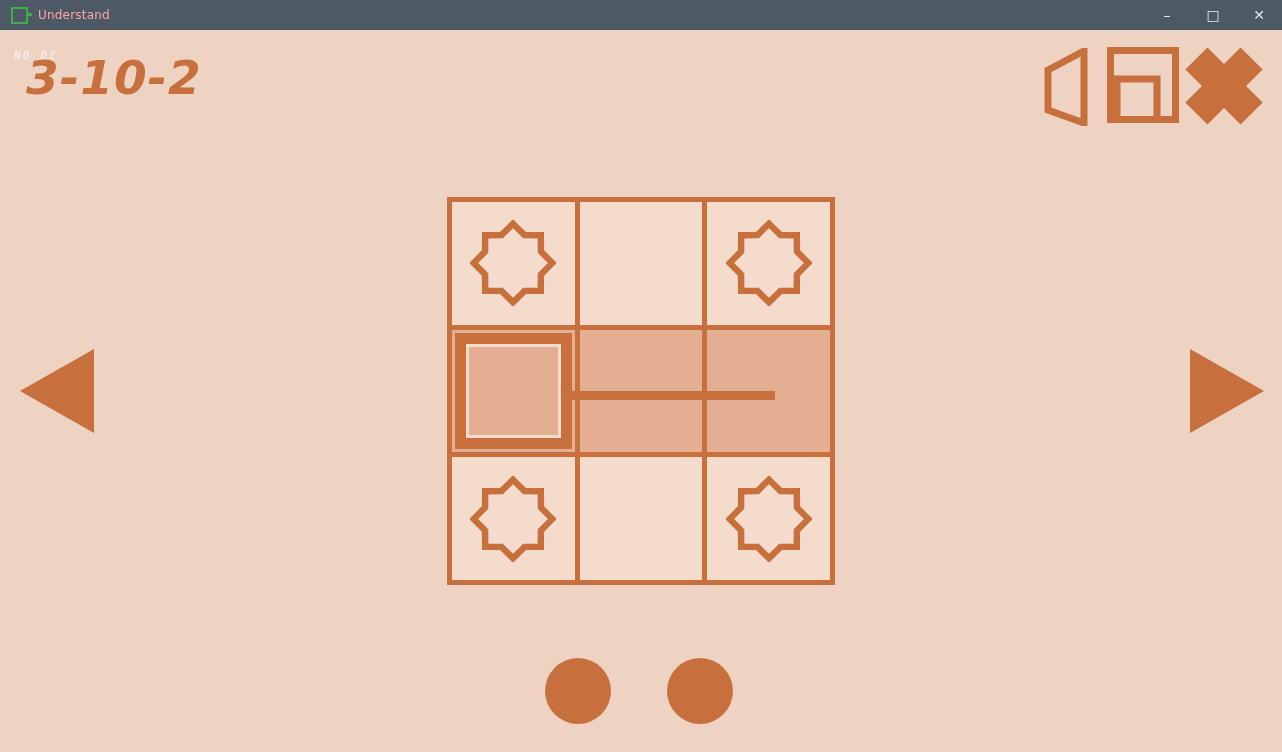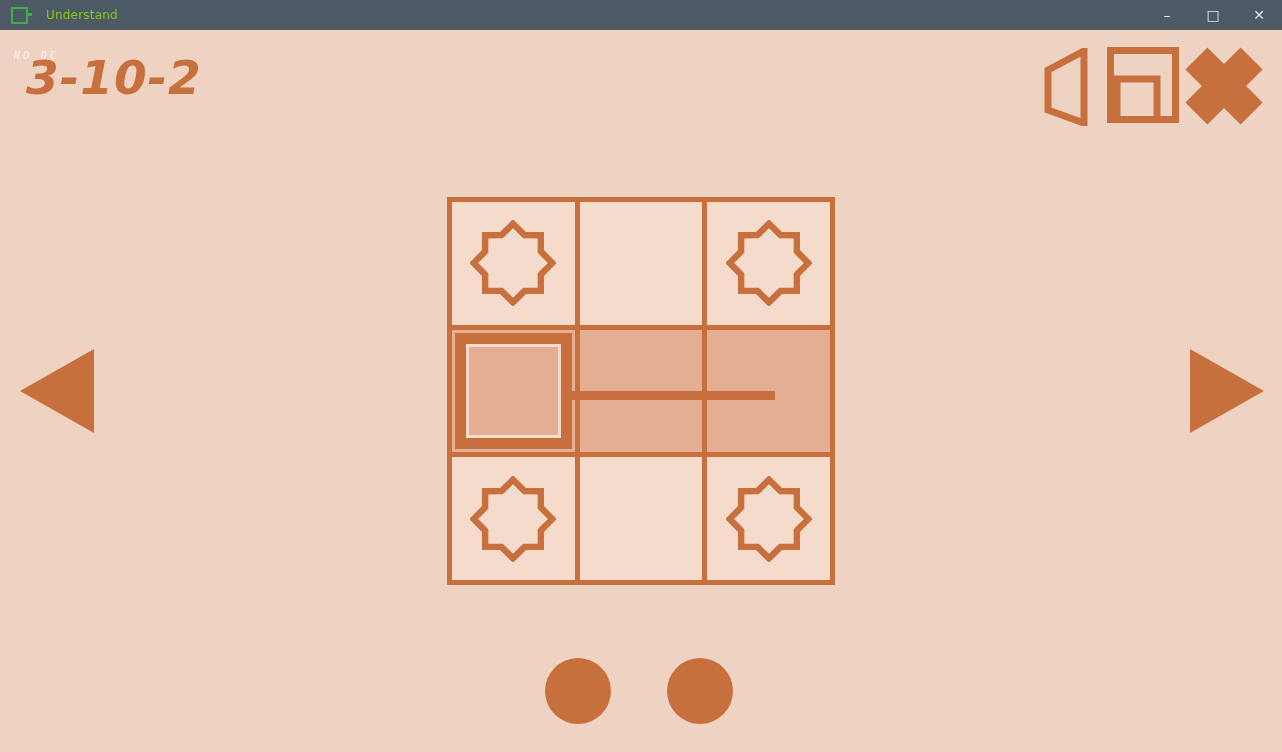--- a/index.html
+++ b/index.html
@@ -17,21 +17,21 @@
   .app-icon {
     width:13px; height:13px; margin-left:11px;
     border:2px solid var(--green,#3fae49);
     position:relative; flex:0 0 auto;
   }
   .app-icon::after {
     content:""; position:absolute; right:-6px; top:4px;
     width:6px; height:3px; background:var(--green,#3fae49);
   }
   .titlebar .title {
-    color:#84cc16; font-size:12px; margin-left:18px; letter-spacing:0.2px;
+    color:#fca5a5; font-size:12px; margin-left:10px; letter-spacing:0.2px;
   }
   .win-controls { margin-left:auto; display:flex; height:100%; }
   .win-btn {
     width:46px; height:100%; display:flex; align-items:center; justify-content:center;
     color:#e3e8ee; font-size:14px; cursor:default; user-select:none;
   }
   
   .content {
     position:absolute; top:30px; left:0; width:1282px; height:722px;
     background:var(--bg,#eed2c2);

